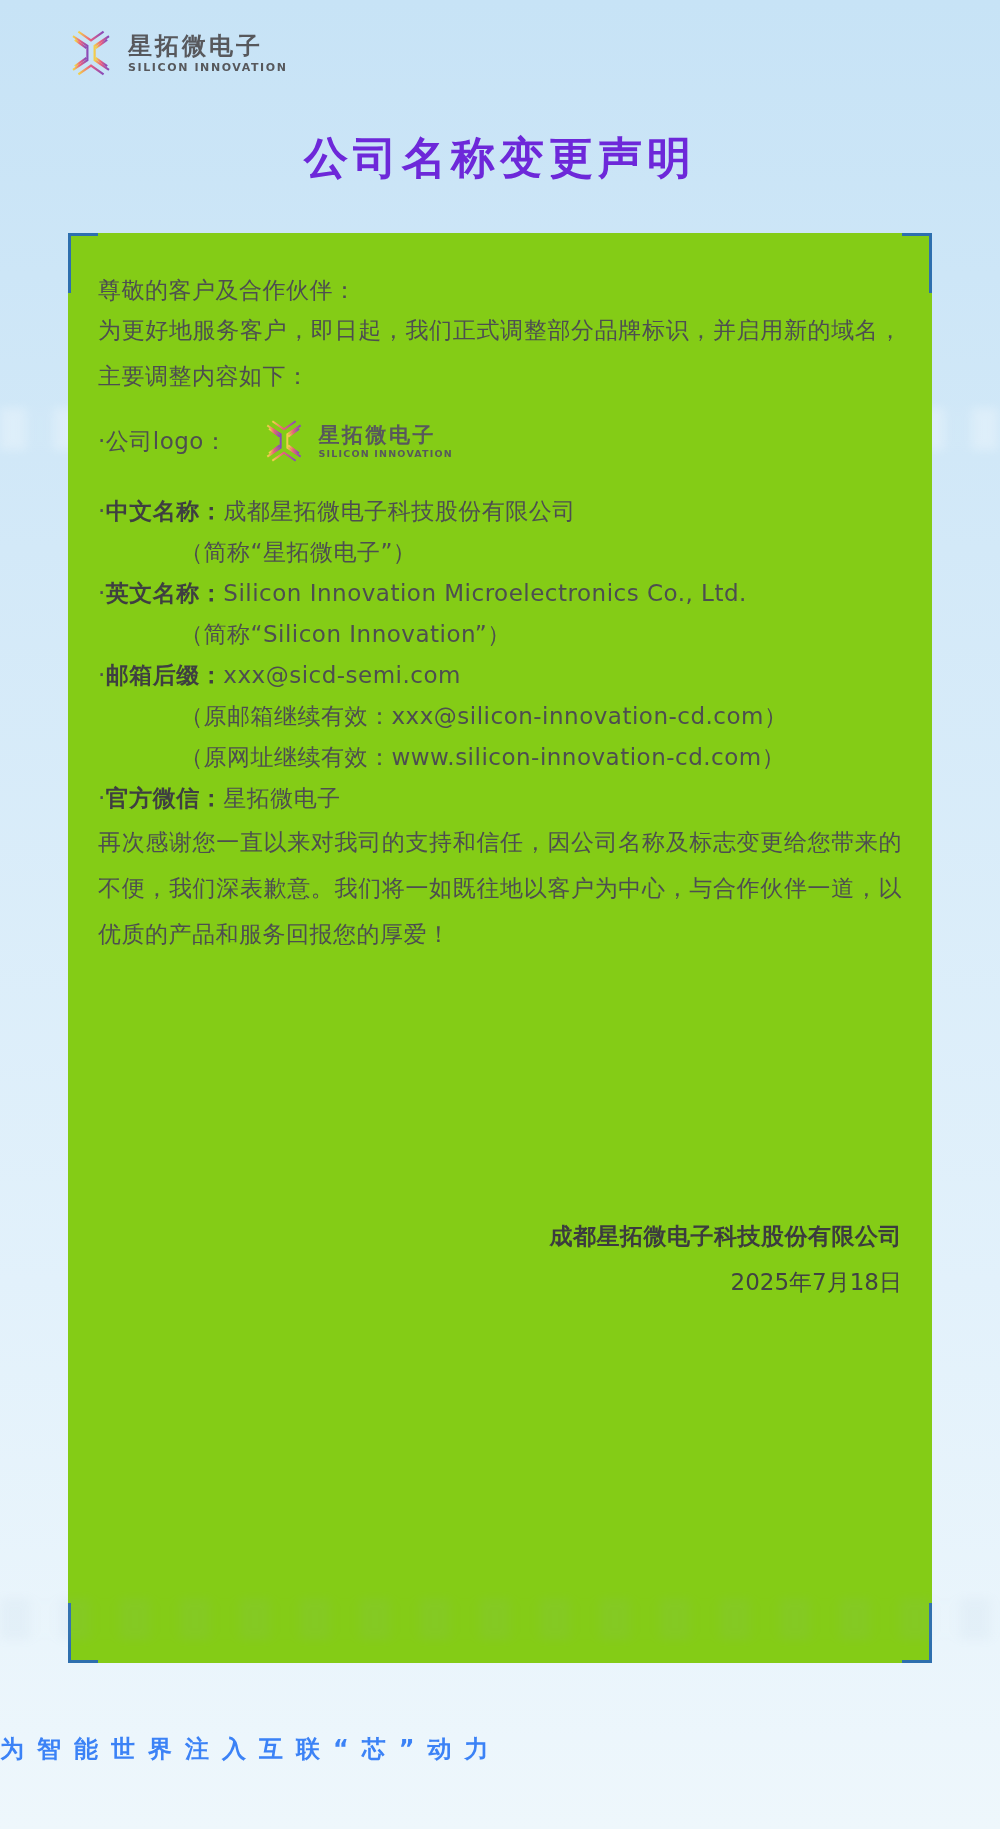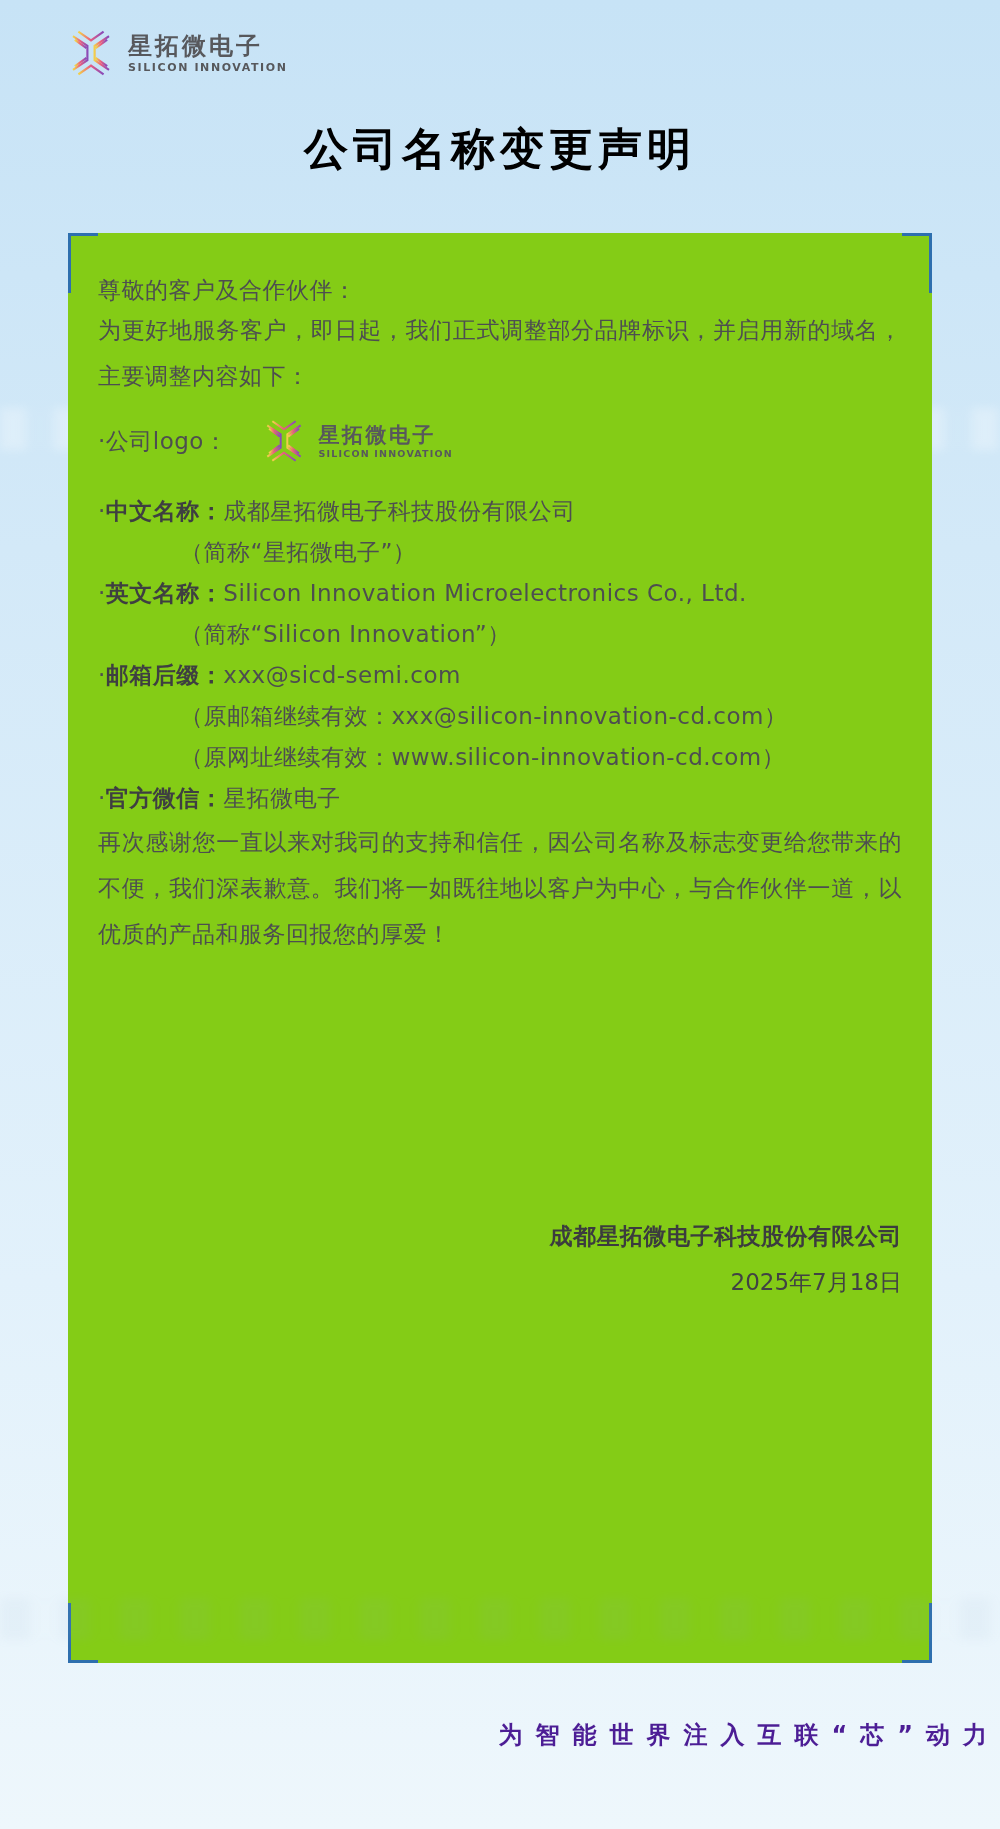--- a/index.html
+++ b/index.html
@@ -18,22 +18,22 @@
   .watermark-strip.w2 { top:1598px; z-index:2; opacity:.14;
     background:repeating-linear-gradient(90deg, rgba(140,170,200,0.5) 0 30px, rgba(140,170,200,0.05) 30px 60px); }
   .watermark-strip.w1 { top:408px; }
 
   
   .header { position:relative; height:233px; z-index:1; }
   .brand { position:absolute; left:64px; top:26px; display:flex; align-items:center; gap:10px; }
   .brand svg { display:block; }
   .brand-text .cn { font-size:24px; font-weight:bold; color:#57585c; letter-spacing:3px; line-height:30px; }
   .brand-text .en { font-size:11px; font-weight:bold; color:#57585c; letter-spacing:1.6px; line-height:14px; }
-  .page-title { position:absolute; top:120px; left:0; width:100%; text-align:center;
-    font-size:44px; font-weight:800; color:#000000; letter-spacing:5px; }
+  .page-title { position:absolute; top:129px; left:0; width:100%; text-align:center;
+    font-size:44px; font-weight:800; color:#6d28d9; letter-spacing:5px; }
 
   
   .card { position:relative; z-index:1; width:864px; height:1430px; margin:0 auto;
     background:#84cc16; padding:40px 30px 0 30px; }
   .corner { position:absolute; width:30px; height:60px; }
   .corner.tl { top:0; left:0;  border-top:3px solid #2e6fae; border-left:3px solid #2e6fae; }
   .corner.tr { top:0; right:0; border-top:3px solid #2e6fae; border-right:3px solid #2e6fae; }
   .corner.bl { bottom:0; left:0;  border-bottom:3px solid #2e6fae; border-left:3px solid #2e6fae; }
   .corner.br { bottom:0; right:0; border-bottom:3px solid #2e6fae; border-right:3px solid #2e6fae; }
 
@@ -50,22 +50,22 @@
 
   .items { margin-top:18px; }
   .item { font-size:23px; line-height:41px; letter-spacing:.5px; }
   .item-note { font-size:23px; line-height:41px; letter-spacing:.5px; padding-left:82px; }
   .closing { font-size:23px; line-height:46px; text-align:justify; letter-spacing:.5px; }
 
   .signature { margin-top:263px; text-align:right; }
   .sig-company { font-size:23px; font-weight:bold; color:#3b3c3e; line-height:32px; letter-spacing:.5px; }
   .sig-date { font-size:23px; color:#414244; line-height:32px; margin-top:14px; font-weight:500; }
 
-  .footer-slogan { position:relative; z-index:1; margin-top:56px; text-align:right;
-    font-size:24px; font-weight:bold; color:#4c1d95; letter-spacing:13px; }
+  .footer-slogan { position:relative; z-index:1; margin-top:70px; text-align:left;
+    font-size:24px; font-weight:bold; color:#3b82f6; letter-spacing:13px; }
 </style>
 </head>
 <body>
 
 <div class="watermark-strip w1"></div>
 <div class="watermark-strip w2"></div>
 
 <div class="header">
   <div class="brand">
     <svg width="54" height="54" viewBox="0 0 60 60">

